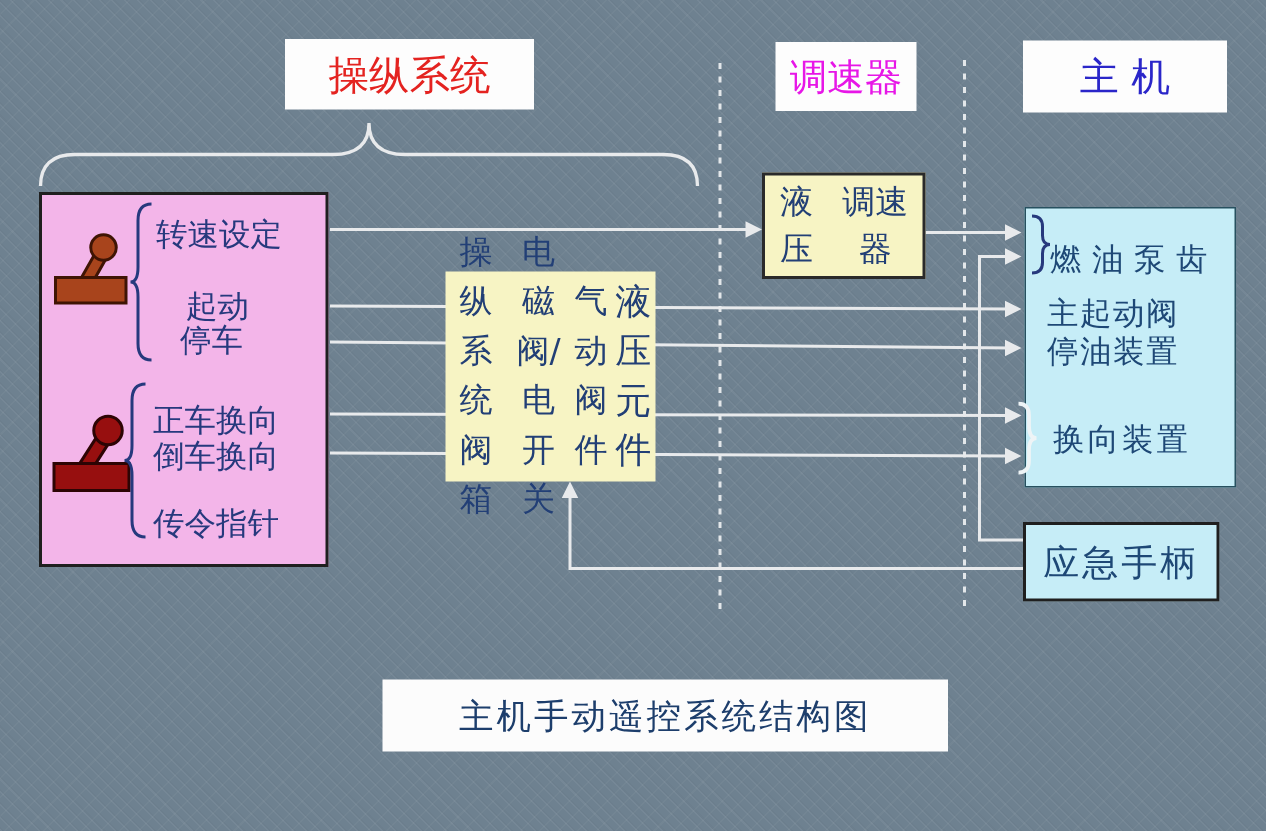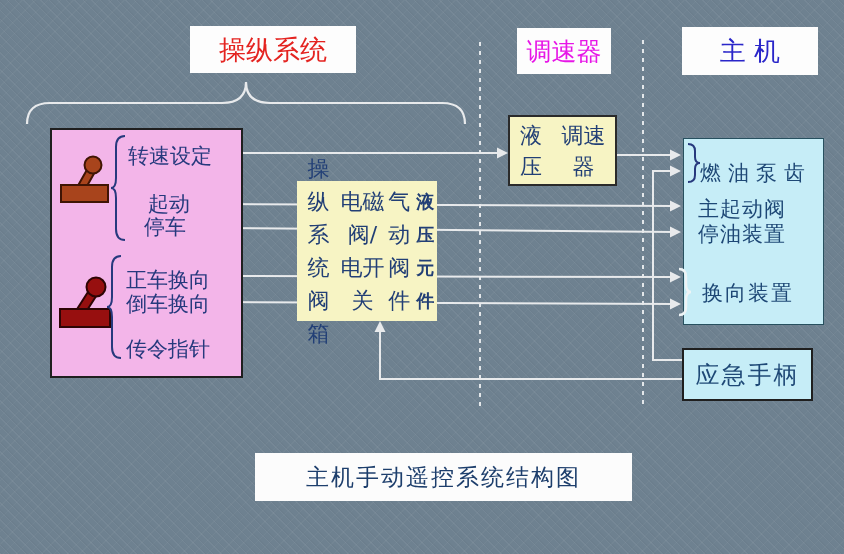--- a/index.html
+++ b/index.html
@@ -57,21 +57,21 @@
   </svg>
 
   <svg class="abs" style="left:24px;top:72px;" width="444" height="56" viewBox="0 0 444 56">
     <path d="M3 52 Q3 31 26 31 L198 31 Q222 31 222 10 Q222 31 246 31 L418 31 Q441 31 441 52" fill="none" stroke="#e8eaec" stroke-width="2.2"></path>
   </svg>
 
   <div class="box titlebox" style="left:190px;top:26px;width:166px;height:47px;font-size:27px;color:#e42320;">操纵系统</div>
   <div class="box titlebox" style="left:517px;top:28px;width:94px;height:46px;font-size:25px;color:#e716e7;">调速器</div>
   <div class="box titlebox" style="left:682px;top:27px;width:136px;height:48px;font-size:26px;color:#2a26c9;">主 机</div>
 
-  <div class="box" style="left:26px;top:128px;width:193px;height:250px;background:#f3b5e9;border:2px solid #1f1f1f;margin-left:24px;">
+  <div class="box" style="left:26px;top:128px;width:193px;height:250px;background:#f3b5e9;border:2px solid #1f1f1f;">
 
     <svg class="abs" style="left:4px;top:22px;" width="56" height="58" viewBox="0 0 56 58">
       <line x1="23" y1="40" x2="36" y2="17" stroke="#3f1404" stroke-width="10" stroke-linecap="round"></line>
       <line x1="23" y1="40" x2="36" y2="17" stroke="#a8441c" stroke-width="6" stroke-linecap="round"></line>
       <circle cx="37" cy="13" r="8.5" fill="#a8441c" stroke="#3f1404" stroke-width="2"></circle>
       <rect x="5" y="33" width="47" height="17" fill="#a8441c" stroke="#3f1404" stroke-width="2"></rect>
     </svg>
 
     <svg class="abs" style="left:4px;top:144px;" width="60" height="58" viewBox="0 0 60 58">
       <line x1="22" y1="42" x2="38" y2="17" stroke="#2d0404" stroke-width="11" stroke-linecap="round"></line>
@@ -97,21 +97,21 @@
 
   <div class="box centerlines" style="left:508px;top:115px;width:109px;height:71px;background:#f7f4c4;border:2px solid #2a2a2a;">
     <div class="ylwtext" style="font-size:22px;line-height:31px;">液压</div>
     <div class="ylwtext" style="font-size:22px;line-height:31px;">调速器</div>
   </div>
 
   <div class="box centerlines" style="left:297px;top:181px;width:140px;height:140px;background:#f7f4c4;">
     <div class="ylwtext" style="font-size:22px;line-height:33px;">操纵系统阀箱</div>
     <div class="ylwtext" style="font-size:22px;line-height:33px;">电磁阀/电开关</div>
     <div class="ylwtext" style="font-size:22px;line-height:33px;">气动阀件</div>
-    <div class="ylwtext" style="font-size:18px;line-height:33px;font-weight:bold;">液压元件</div>
+    <div class="ylwtext" style="font-size:24px;line-height:33px;">液压元件</div>
   </div>
 
   <div class="box" style="left:683px;top:138px;width:141px;height:187px;background:#c6edf7;border:1px solid #27505f;">
     <svg class="abs" style="left:2px;top:3px;" width="16" height="42" viewBox="0 0 16 42">
       <path d="M2 2 Q9 2 9 9 L9 15 Q9 21 14 21 Q9 21 9 27 L9 33 Q9 40 2 40" fill="none" stroke="#26397d" stroke-width="2"></path>
     </svg>
     <svg class="abs" style="left:-7px;top:128px;" width="16" height="50" viewBox="0 0 16 50">
       <path d="M2 2 Q9 2 9 10 L9 17 Q9 25 14 25 Q9 25 9 33 L9 40 Q9 48 2 48" fill="none" stroke="#eef4f6" stroke-width="2.5"></path>
     </svg>
     <div class="lbl cyantext" style="left:16px;top:20px;font-size:21px;letter-spacing:7px;">燃油泵齿</div>

